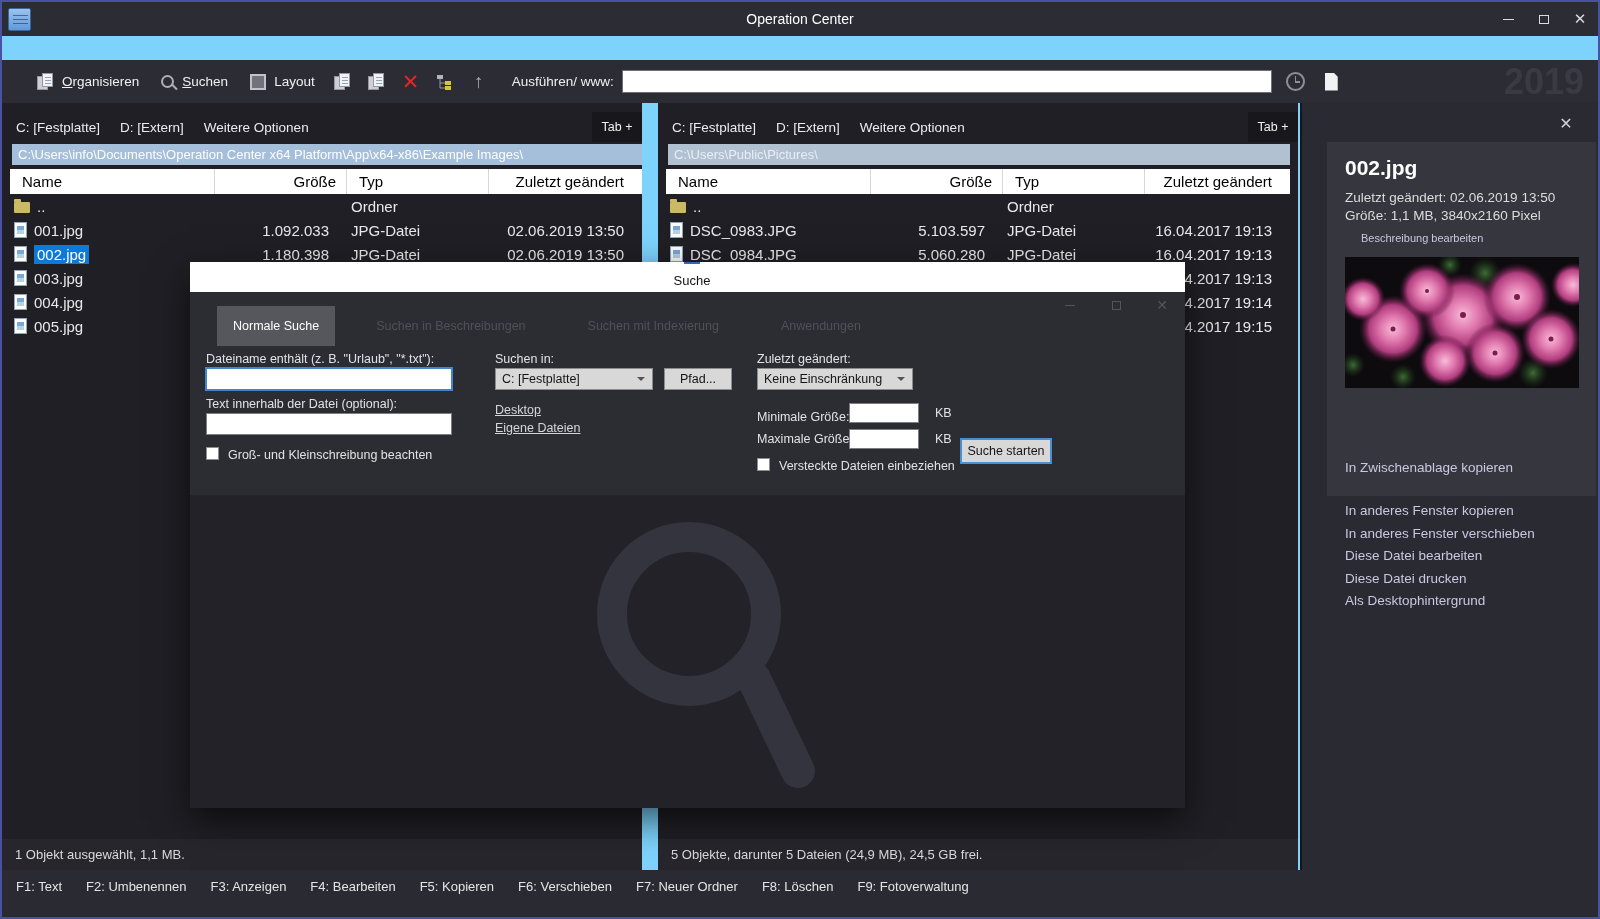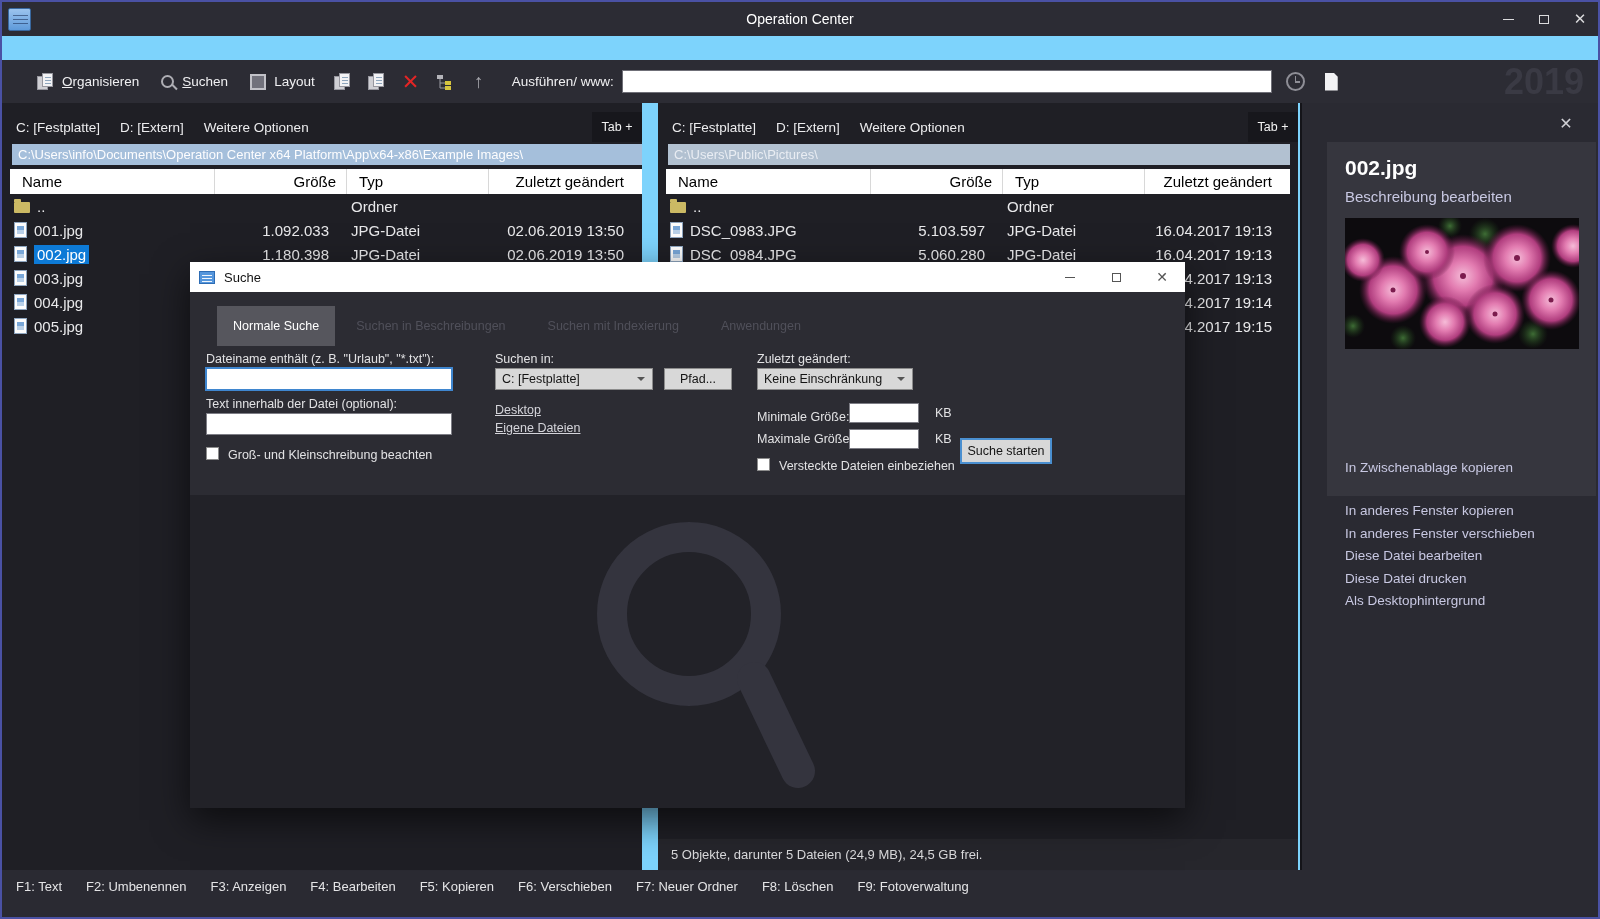--- a/index.html
+++ b/index.html
@@ -92,43 +92,43 @@
 
   
   .sidebar { position:absolute; left:1298px; top:101px; width:298px; height:767px;
              background:#2a2a32; border-left:2px solid #141419; }
   .sb-close { position:absolute; top:10px; right:22px; color:#cfcfd4; font-size:16px; width:20px; height:20px;
               display:flex; align-items:center; justify-content:center; }
   .sb-panel { position:absolute; left:25px; top:39px; right:2px; height:354px; background:#36363e;
               padding:14px 16px 0 18px; }
   .sb-title { font-size:21px; font-weight:bold; color:#fff; }
   .sb-meta { margin-top:9px; font-size:13.5px; color:#dcdcde; line-height:17.5px; }
-  .sb-editlink { margin-top:8px; font-size:15px; color:#c8c8e2; }
+  .sb-editlink { margin-top:8px; font-size:11px; color:#c8c8e2;margin-left:16px; }
   .photo { display:block; width:234px; height:131px; margin:13px 0 0 0; }
   .sb-copylink { position:absolute; left:18px; bottom:21px; font-size:13.5px; color:#c8c8e2; }
   .sb-actions { position:absolute; left:43px; top:399px; }
   .sb-link { font-size:13.5px; color:#c8c8e2; line-height:17px; margin-bottom:5.5px; }
 
   
   .fnbar { position:absolute; left:0; right:0; bottom:0; height:47px; background:#2a2a32;
            display:flex; gap:24px; padding:9px 0 0 14px; font-size:13px; color:#e4e4e6; }
 
   
   .dialog { position:absolute; left:188px; top:260px; width:995px; height:546px; background:#2c2c33;
             box-shadow:0 12px 34px rgba(0,0,0,.6); z-index:5; }
-  .dlg-title { height:30px; background:#fff; display:flex; align-items:center; padding-left:9px; gap:9px; }
+  .dlg-title { height:30px; background:#fff; display:flex; align-items:center; padding-left:9px; gap:9px;flex-direction:column; }
   .dlgicon { width:16px; height:13px; background:#5596dc; border:1px solid #2d6cb4;
              background-image:repeating-linear-gradient(rgba(255,255,255,.9) 0 1px,transparent 1px 3px);
              background-size:10px 7px; background-position:2px 3px; background-repeat:no-repeat; }
   .dlg-name { font-size:13px; color:#121212; }
   .dlg-controls { margin-left:auto; display:flex; height:100%; }
   .dbtn { width:46px; height:100%; display:flex; align-items:center; justify-content:center; color:#555; font-size:14px; }
   .dbtn .bar { width:10px; height:1px; background:#555; }
   .dbtn .box { width:9px; height:9px; border:1px solid #555; }
-  .dlg-tabs { position:absolute; top:44px; left:27px; display:flex; align-items:center; height:40px; }
+  .dlg-tabs { position:absolute; top:44px; left:27px; display:flex; align-items:center; height:40px;gap:20px; }
   .dtab { font-size:12.5px; color:#50505a; padding:0 21px; }
   .dtab.active { background:#56565d; color:#fff; height:40px; display:flex; align-items:center; padding:0 16px; }
   .dlbl { position:absolute; font-size:12.5px; color:#e2e2e4; white-space:nowrap; }
   .dinput { position:absolute; background:#fff; border:1px solid #7d7d85; font-size:12.5px; padding:0 4px; color:#111; }
   .dinput.focus { border:1px solid #3f86cf; box-shadow:0 0 0 1px #3f86cf; }
   .dd { position:absolute; background:#d8d8d8; border:1px solid #8c8c8c; display:flex; align-items:center;
         padding:0 6px; font-size:12.5px; color:#141414; }
   .dd::after { content:""; position:absolute; right:7px; top:8px; border:4px solid transparent; border-top-color:#555; }
   .dbtn2 { position:absolute; background:#d8d8d8; border:1px solid #8c8c8c; color:#141414; font-size:12.5px;
            display:flex; align-items:center; justify-content:center; }
@@ -271,20 +271,21 @@
         <div class="frow">
           <div class="cname">
             <span class="ficon"></span>
             <span class="fname">005.jpg</span>
           </div>
           <div class="csize"></div>
           <div class="ctype"></div>
           <div class="cdate"></div>
         </div>
       </div>
+    <div class="pane-status">1 Objekt ausgewählt, 1,1 MB.</div>
   </div>
 
   <div class="pane pane-right">
     <div class="tabrow">
       <div class="tabs">
           <span class="ptab">C: [Festplatte]</span>
           <span class="ptab">D: [Extern]</span>
           <span class="ptab">Weitere Optionen</span>
         </div>
       <div class="tabplus">Tab +</div>
@@ -349,20 +350,24 @@
           <div class="cdate">16.04.2017 19:15</div>
         </div>
       </div>
     <div class="pane-status">5 Objekte, darunter 5 Dateien (24,9 MB), 24,5 GB frei.</div>
   </div>
 
   <div class="sidebar">
     <div class="sb-close">✕</div>
     <div class="sb-panel">
       <div class="sb-title">002.jpg</div>
+      <div class="sb-meta">
+        <div>Zuletzt geändert: 02.06.2019 13:50</div>
+        <div>Größe: 1,1 MB, 3840x2160 Pixel</div>
+      </div>
       <div class="sb-editlink">Beschreibung bearbeiten</div>
       <svg class="photo" viewBox="0 0 234 131">
         <defs>
           <radialGradient id="pk">
               <stop offset="0%" stop-color="#f6bcd8"></stop>
               <stop offset="35%" stop-color="#e27bb0"></stop>
             <stop offset="70%" stop-color="#b03d7e"></stop>
               <stop offset="100%" stop-color="#5a143c" stop-opacity="0"></stop>
             </radialGradient>
           <radialGradient id="gr">

